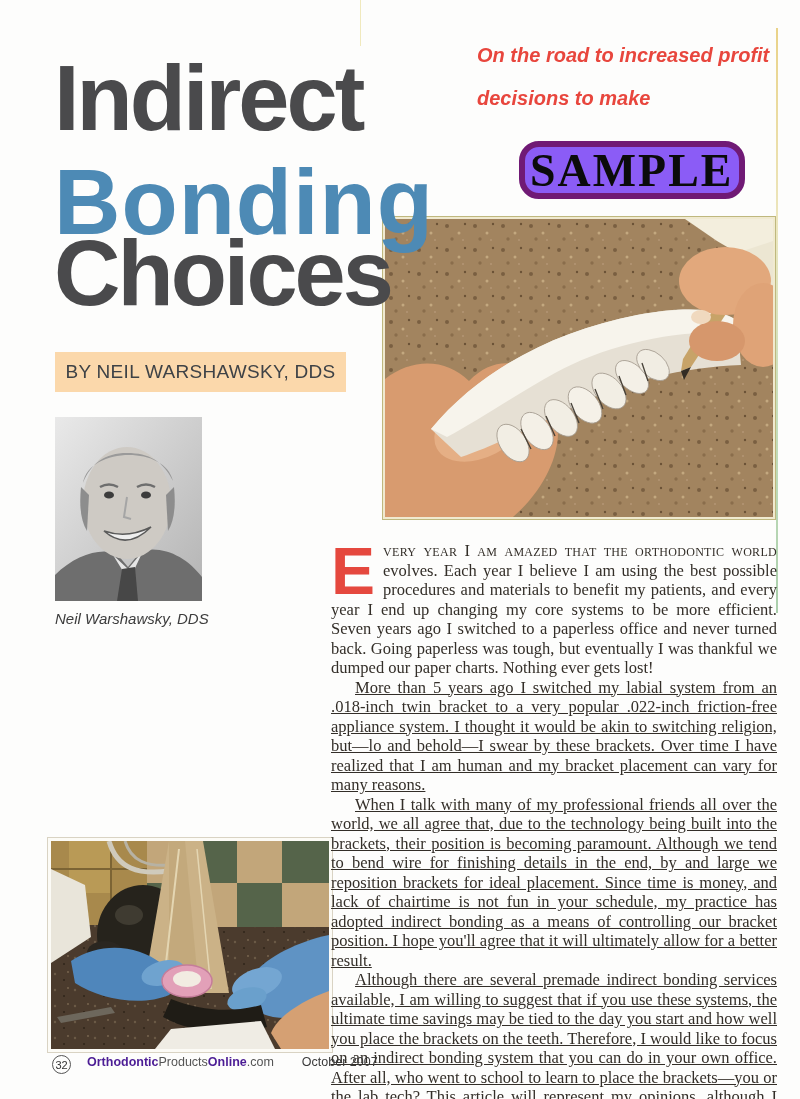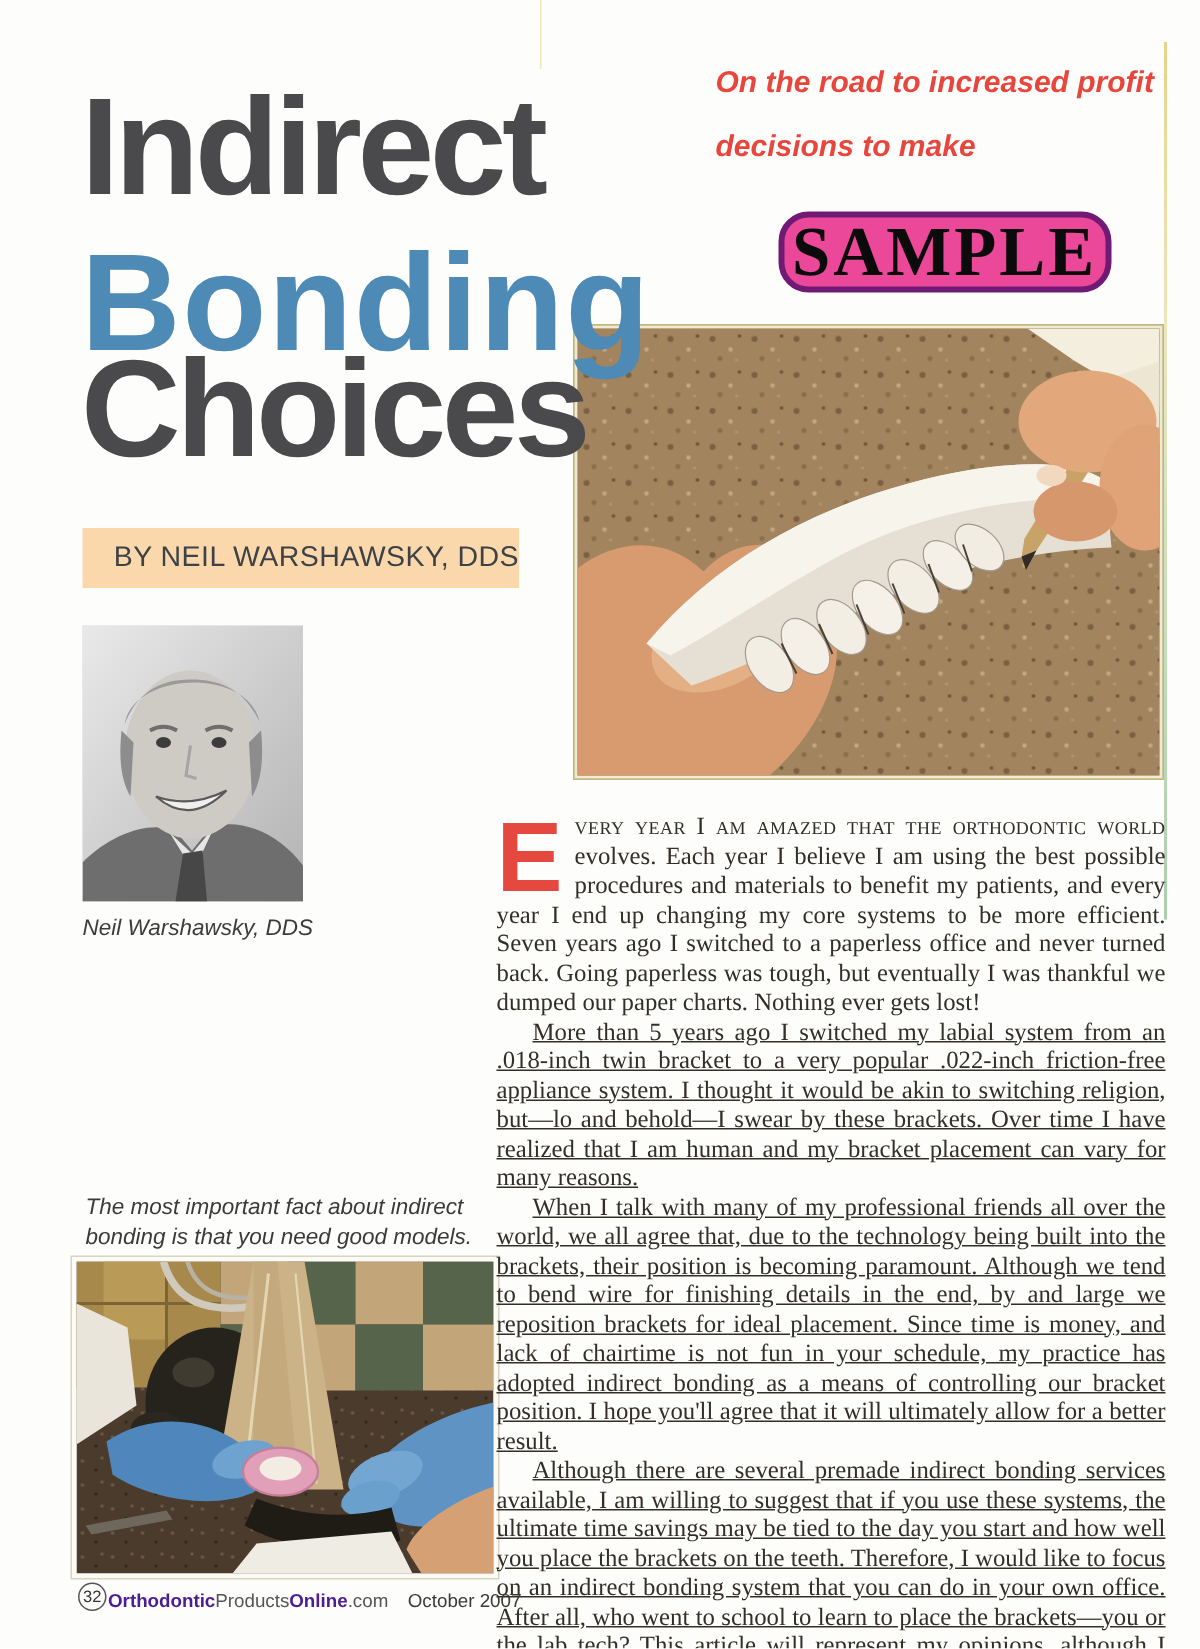--- a/index.html
+++ b/index.html
@@ -20,50 +20,50 @@
   .t3{top:227px;}
 
   
   .deck{position:absolute;left:477px;top:34px;width:300px;z-index:6;
      font-family:"Liberation Sans",sans-serif;font-style:italic;font-weight:bold;
      font-size:20px;line-height:43px;color:#e8463d;}
   .deck div{white-space:nowrap;}
 
   
   .stamp{position:absolute;left:519px;top:141px;width:214px;height:46px;z-index:7;
-     border:4px solid #701a75;border-radius:20px;background:#ec4899;
+     border:6px solid #701a75;border-radius:20px;background:#8b5cf6;
      display:flex;align-items:center;justify-content:center;}
   .stamp span{font-family:"Liberation Serif",serif;font-weight:bold;font-size:45px;
      letter-spacing:2px;color:#0b0b0b;transform:scale(1.02,1.04);}
 
   
   .photo-top{position:absolute;left:383px;top:217px;width:388px;height:298px;margin:0;z-index:1;
      border:2px solid #f0ead0;outline:1px solid #bfb87e;background:#a2845f;}
   .byline{position:absolute;left:55px;top:352px;width:291px;height:40px;background:#fbd8ab;
-     display:flex;align-items:center;justify-content:flex-end;
+     display:flex;align-items:center;justify-content:center;
      font-family:"Liberation Sans",sans-serif;font-size:19px;letter-spacing:.3px;color:#3e4246;}
   .portrait{position:absolute;left:55px;top:417px;width:147px;height:184px;margin:0;background:#d8d8d8;}
   .portrait-caption{position:absolute;left:55px;top:610px;
      font-family:"Liberation Sans",sans-serif;font-style:italic;font-size:15px;color:#3c3c3c;}
   .pullquote{position:absolute;left:57px;top:795px;width:278px;
      font-family:"Liberation Sans",sans-serif;font-style:italic;font-size:15px;line-height:20px;color:#3a3a3a;}
   .photo-bottom{position:absolute;left:47px;top:837px;width:278px;height:208px;margin:0;
      padding:3px;background:#fcfbf6;border:1px solid #d9d3c3;}
 
   
   .body-col{position:absolute;left:331px;top:541px;width:446px;
      font-size:16.5px;line-height:19.5px;color:#332e28;text-align:justify;}
   .body-col p{margin:0;}
   .ind{text-indent:24px;text-decoration:underline;}
   .dropcap{float:left;font-family:"Liberation Sans",sans-serif;font-weight:bold;
      font-size:66px;line-height:54px;color:#e5483e;margin:3px 8px 0 0;}
   .sc{font-variant:small-caps;letter-spacing:.3px;}
 
   
-  .footer{position:absolute;left:52px;top:1055px;display:flex;align-items:flex-end;gap:1px;
+  .footer{position:absolute;left:52px;top:1055px;display:flex;align-items:flex-start;gap:16px;
      font-family:"Liberation Sans",sans-serif;}
   .pagenum-circle{width:19px;height:19px;border:1px solid #555;border-radius:50%;
      display:flex;align-items:center;justify-content:center;font-size:11px;color:#333;box-sizing:border-box;}
   .brand{font-size:12.5px;color:#555;}
   .brand b{color:#4c1d95;}
   .date{font-size:12.5px;color:#3a3a3a;margin-left:12px;}
 </style>
 </head>
 <body>
 
@@ -152,21 +152,20 @@
       <ellipse cx="91" cy="78" rx="5" ry="3.6" fill="#3c3c3c"></ellipse>
       <path d="M45,70 Q54,65 63,70" stroke="#6e6e6e" stroke-width="2.5" fill="none"></path>
       <path d="M82,70 Q91,65 100,70" stroke="#6e6e6e" stroke-width="2.5" fill="none"></path>
       <path d="M72,80 L69,100 L76,102" stroke="#a5a5a5" stroke-width="2" fill="none"></path>
       <path d="M49,114 Q72,134 96,110 Q72,122 49,114 Z" fill="#efefef" stroke="#5a5a5a" stroke-width="1.5"></path>
     </svg>
   </figure>
 
   <div class="portrait-caption">Neil Warshawsky, DDS</div>
 
-  <div class="pullquote">The most important fact about indirect bonding is that you need good models.</div>
 
   <figure class="photo-bottom">
     <svg width="278" height="208" viewBox="0 0 278 208">
       <defs>
         <pattern id="speck" width="20" height="16" patternUnits="userSpaceOnUse">
           <rect width="20" height="16" fill="#4b3b2d"></rect>
           <circle cx="4" cy="5" r="1.2" fill="#6b5a45"></circle>
           <circle cx="13" cy="11" r="1" fill="#2f2419"></circle>
           <circle cx="17" cy="3" r="0.9" fill="#7a6850"></circle>
         </pattern>

